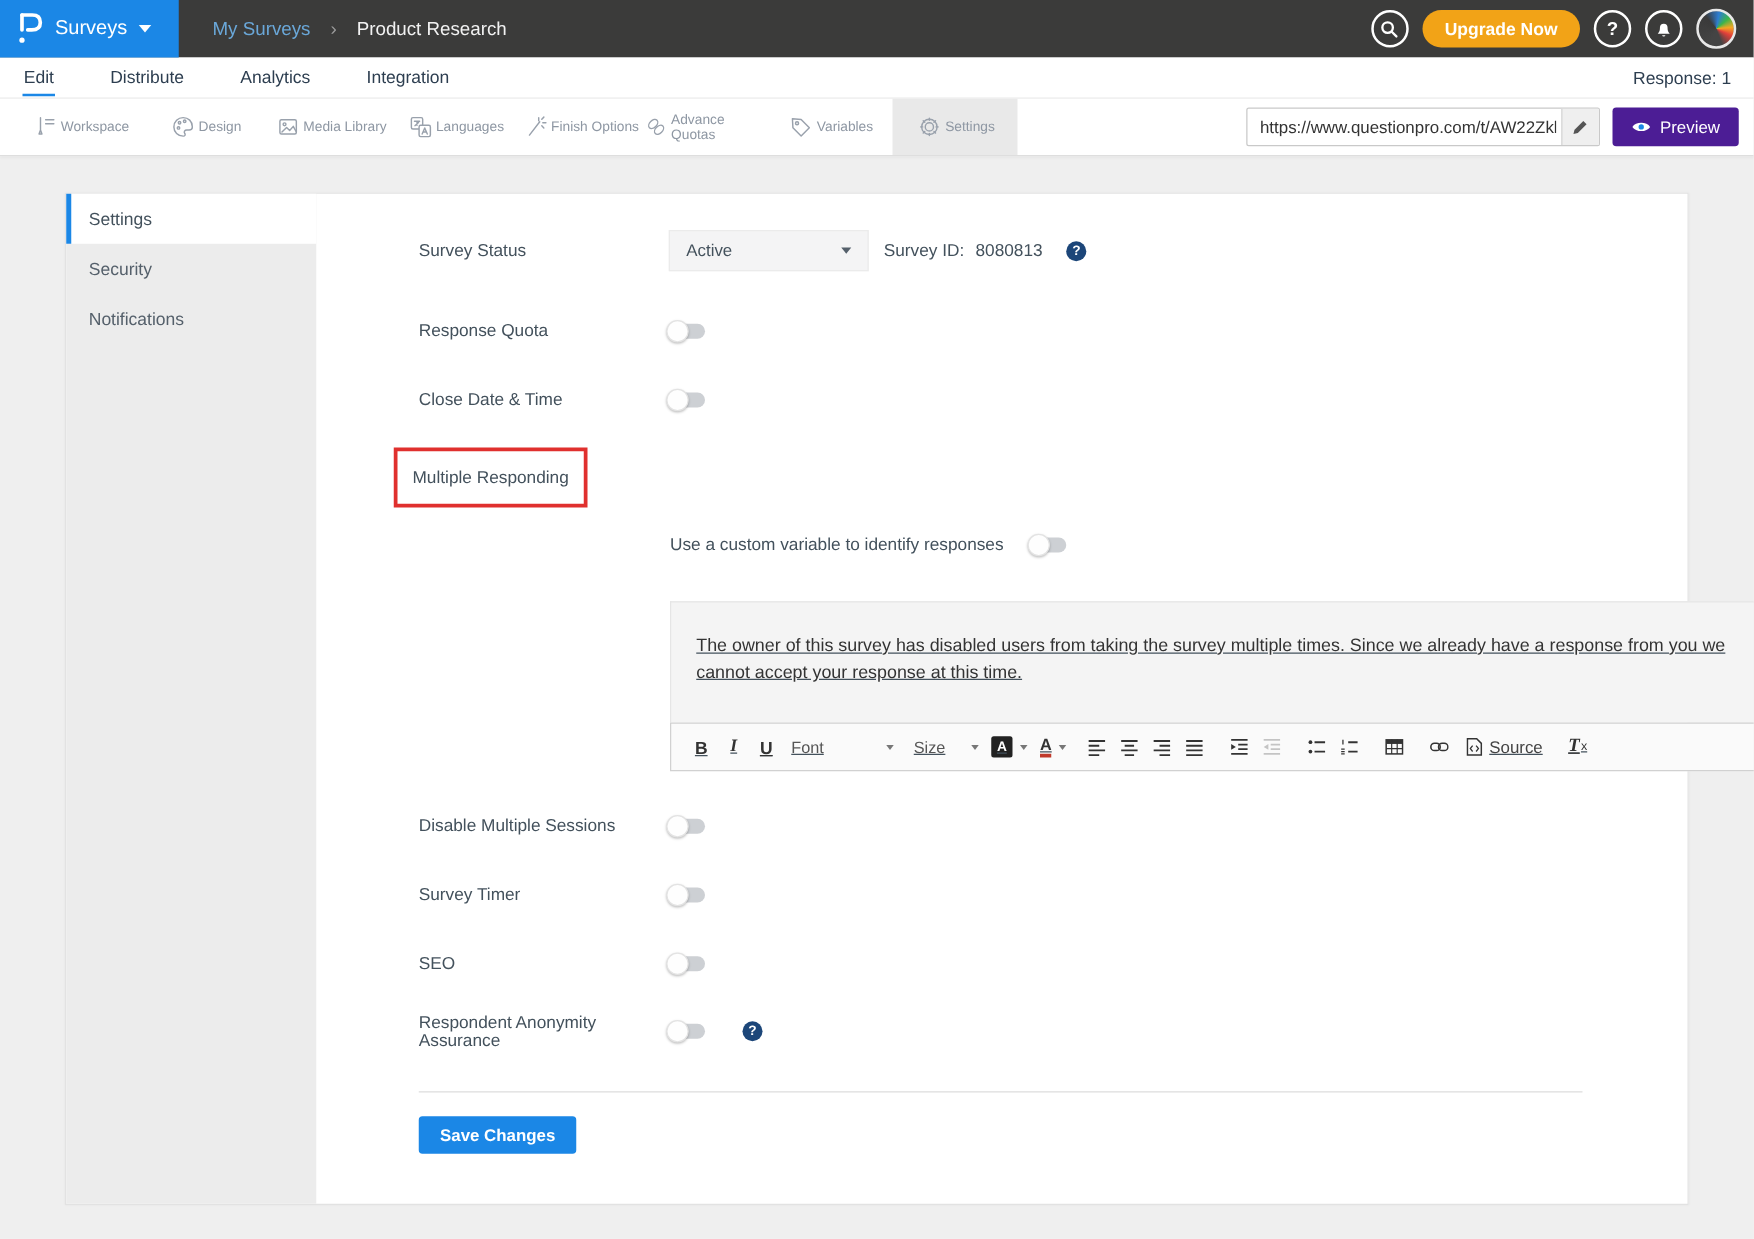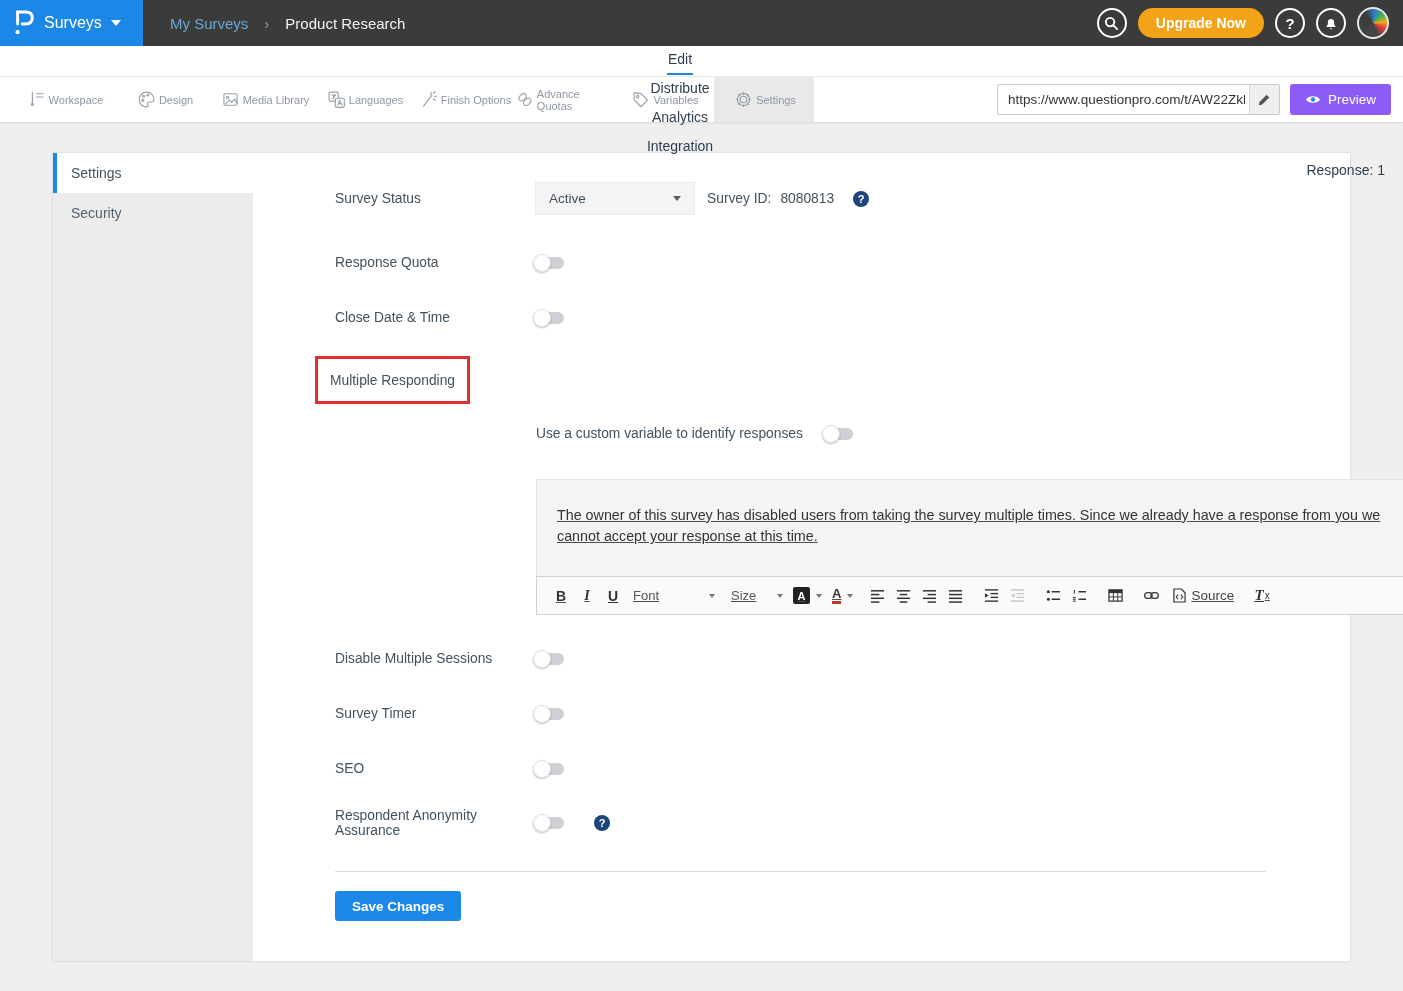--- a/index.html
+++ b/index.html
@@ -14,37 +14,37 @@
   .breadcrumb { display:flex; align-items:center; margin-left:27px; font-size:15px; }
   .bc-parent { color:#6aa7d8; cursor:pointer; }
   .bc-sep { color:#9a9a9a; margin:0 16px; font-size:15px; }
   .bc-current { color:#f2f2f2; }
   .topbar-right { margin-left:auto; display:flex; align-items:center; gap:11px; padding-right:14px; }
   .circle-btn { width:30px; height:30px; border:2px solid #fff; border-radius:50%; display:flex; align-items:center; justify-content:center; color:#fff; font-weight:bold; font-size:15px; cursor:pointer; background:transparent; }
   .upgrade-btn { background:#f2a317; border:none; border-radius:15px; height:30px; padding:0 18px; color:#fff; font-weight:bold; font-size:14px; cursor:pointer; font-family:"Liberation Sans", sans-serif; }
   .avatar { width:32px; height:32px; border:2px solid #e8e8e8; border-radius:50%; background:conic-gradient(from 200deg,#444 0deg,#3a3a3a 120deg,#2e7dd1 170deg,#3cb54a 210deg,#f5a623 245deg,#e2403a 275deg,#444 320deg); cursor:pointer; }
 
   
-  .tabsbar { height:31px; background:#fff; display:flex; align-items:center; padding:0 18px; border-bottom:1px solid #e9e9e9;flex-direction:column; }
+  .tabsbar { height:31px; background:#fff; display:flex; align-items:center; padding:16px 18px; border-bottom:1px solid #e9e9e9; }
   .tab { font-size:14px; color:#2d3e50; margin-right:43px; padding:5px 1px 6px; cursor:pointer; border-bottom:2px solid transparent; }
   .tab.active { border-bottom-color:#1b87e6; }
   .response-count { margin-left:auto; font-size:14px; color:#2d3e50; }
 
   
   .ribbon { height:46px; background:#fff; display:flex; align-items:stretch; border-bottom:1px solid #dedede; padding-left:14px; box-shadow:0 1px 2px rgba(0,0,0,0.04); }
   .ribbon-item { width:100px; display:flex; align-items:center; justify-content:center; cursor:pointer; gap:1px; }
   .ribbon-item.active { background:#e9e9e9; }
   .ribbon-item svg { width:23px; height:23px; stroke:#99a1ac; fill:none; stroke-width:1.4; stroke-linecap:round; stroke-linejoin:round; }
   .ribbon-label { font-size:11px; color:#8e97a3; }
   .ribbon-right { margin-left:auto; display:flex; align-items:center; gap:10px; padding-right:12px; }
   .url-wrap { position:relative; width:283px; }
   .url-input { width:100%; height:31px; border:1px solid #c9c9c9; border-radius:2px; padding:0 34px 0 10px; font-size:13.5px; color:#333; font-family:"Liberation Sans", sans-serif; background:#fff; }
   .url-edit { position:absolute; right:1px; top:1px; bottom:1px; width:30px; background:#efefef; border-left:1px solid #d5d5d5; display:flex; align-items:center; justify-content:center; cursor:pointer; }
   .url-edit svg { width:14px; height:14px; fill:#555; }
-  .preview-btn { height:31px; background:#8b5cf6; color:#fff; border:none; border-radius:3px; padding:0 15px; font-size:13.5px; display:flex; align-items:center; gap:7px; cursor:pointer; font-family:"Liberation Sans", sans-serif; }
+  .preview-btn { height:31px; background:#4c1d95; color:#fff; border:none; border-radius:3px; padding:0 15px; font-size:13.5px; display:flex; align-items:center; gap:7px; cursor:pointer; font-family:"Liberation Sans", sans-serif; }
   .preview-btn svg { width:16px; height:11px; }
 
   
   .page { padding:29px 52px 29px; height:868px; }
   .card { background:#fff; border:1px solid #e2e2e2; height:810px; display:flex; box-shadow:0 0 2px rgba(0,0,0,0.05); }
   .sidebar { width:200px; background:#ececec; flex-shrink:0; }
   .side-item { height:40px; display:flex; align-items:center; border-left:4px solid transparent; padding-left:14px; font-size:14px; color:#55606b; cursor:pointer; }
   .side-item.active { background:#fff; border-left-color:#1b87e6; color:#43515c; }
 
   .content { flex:1; padding-top:29px; position:relative; color:#43515c; }
@@ -230,20 +230,21 @@
     </button>
   </div>
 </div>
 
 <main class="page">
   <div class="card">
 
     <aside class="sidebar">
       <div class="side-item active">Settings</div>
       <div class="side-item">Security</div>
+      <div class="side-item">Notifications</div>
     </aside>
 
     <section class="content">
 
       
       <div class="row">
         <span class="row-label">Survey Status</span>
         <div class="dropdown">
           <span>Active</span>
           <span class="caret-down-d"></span>

